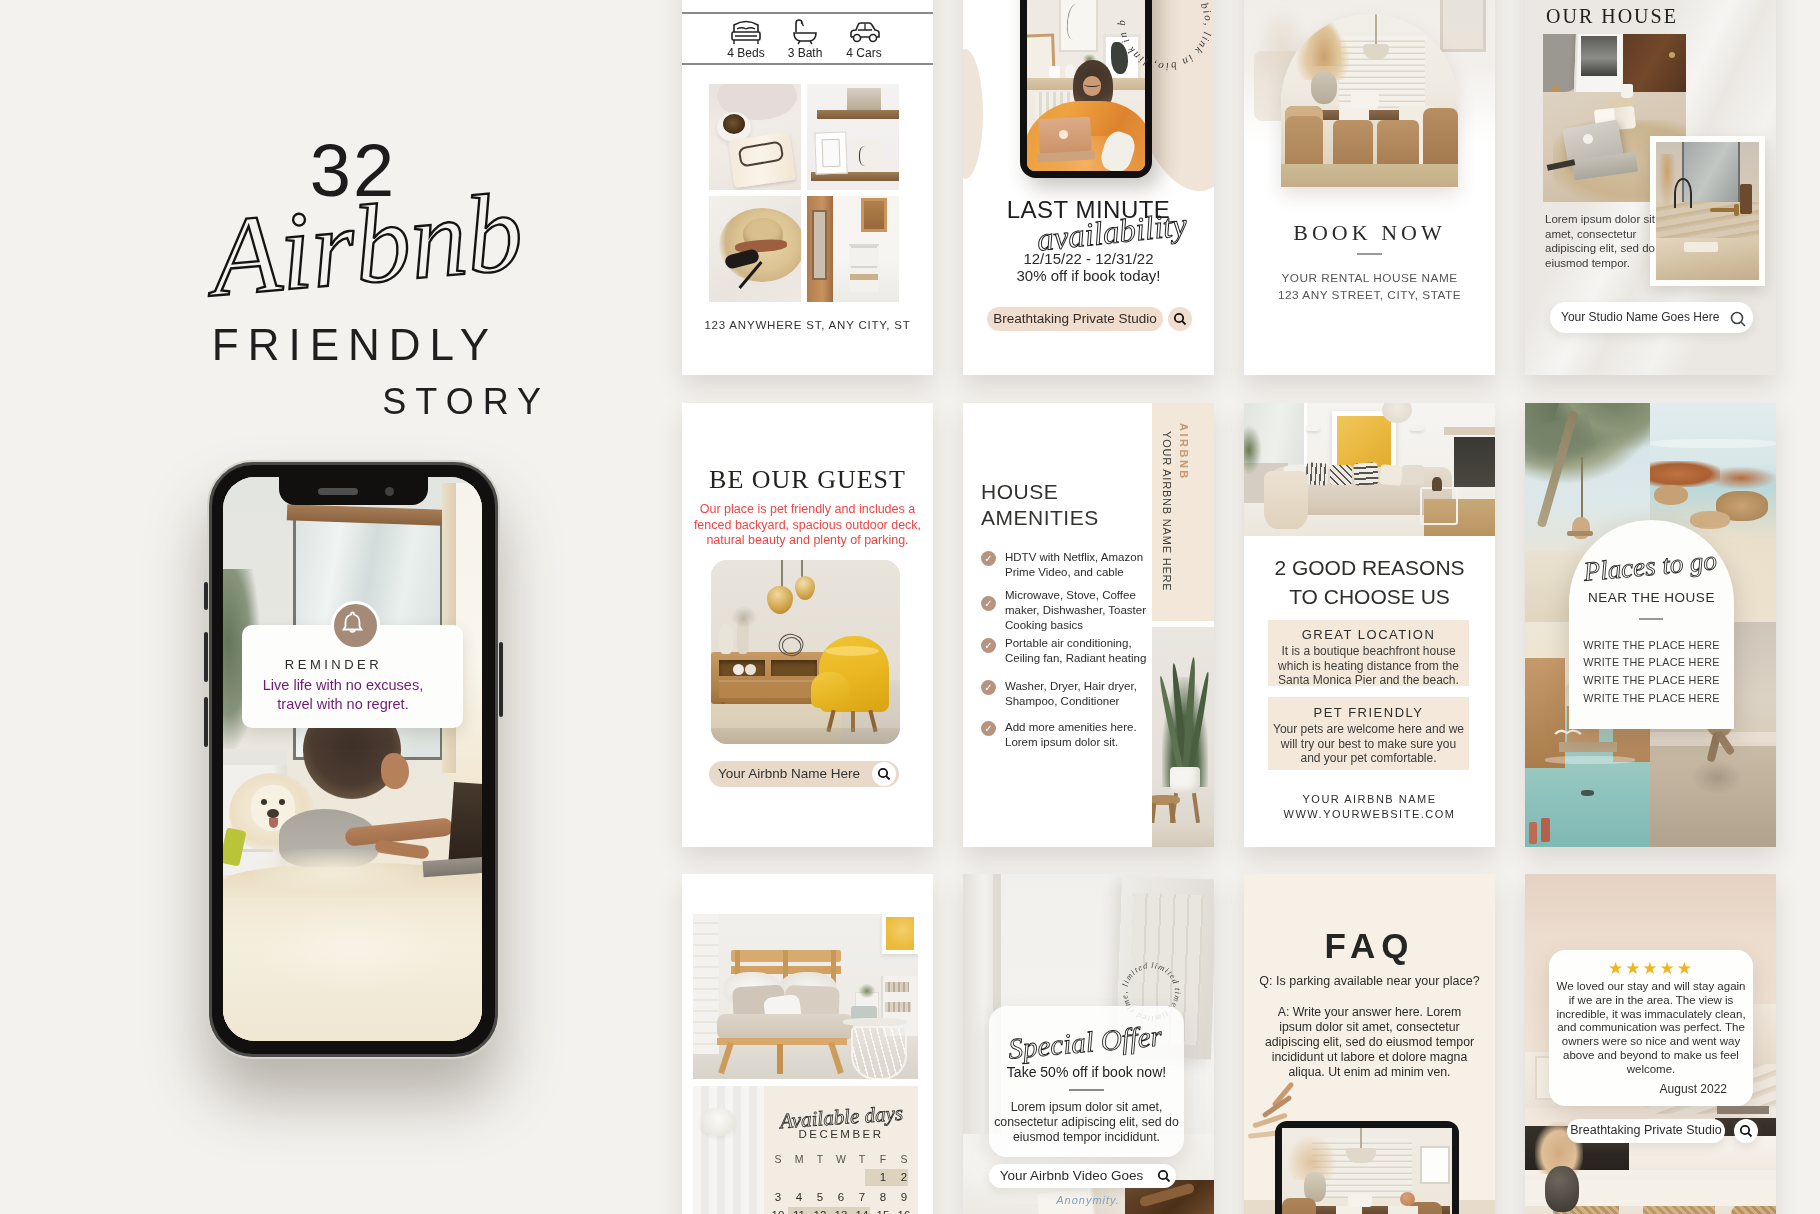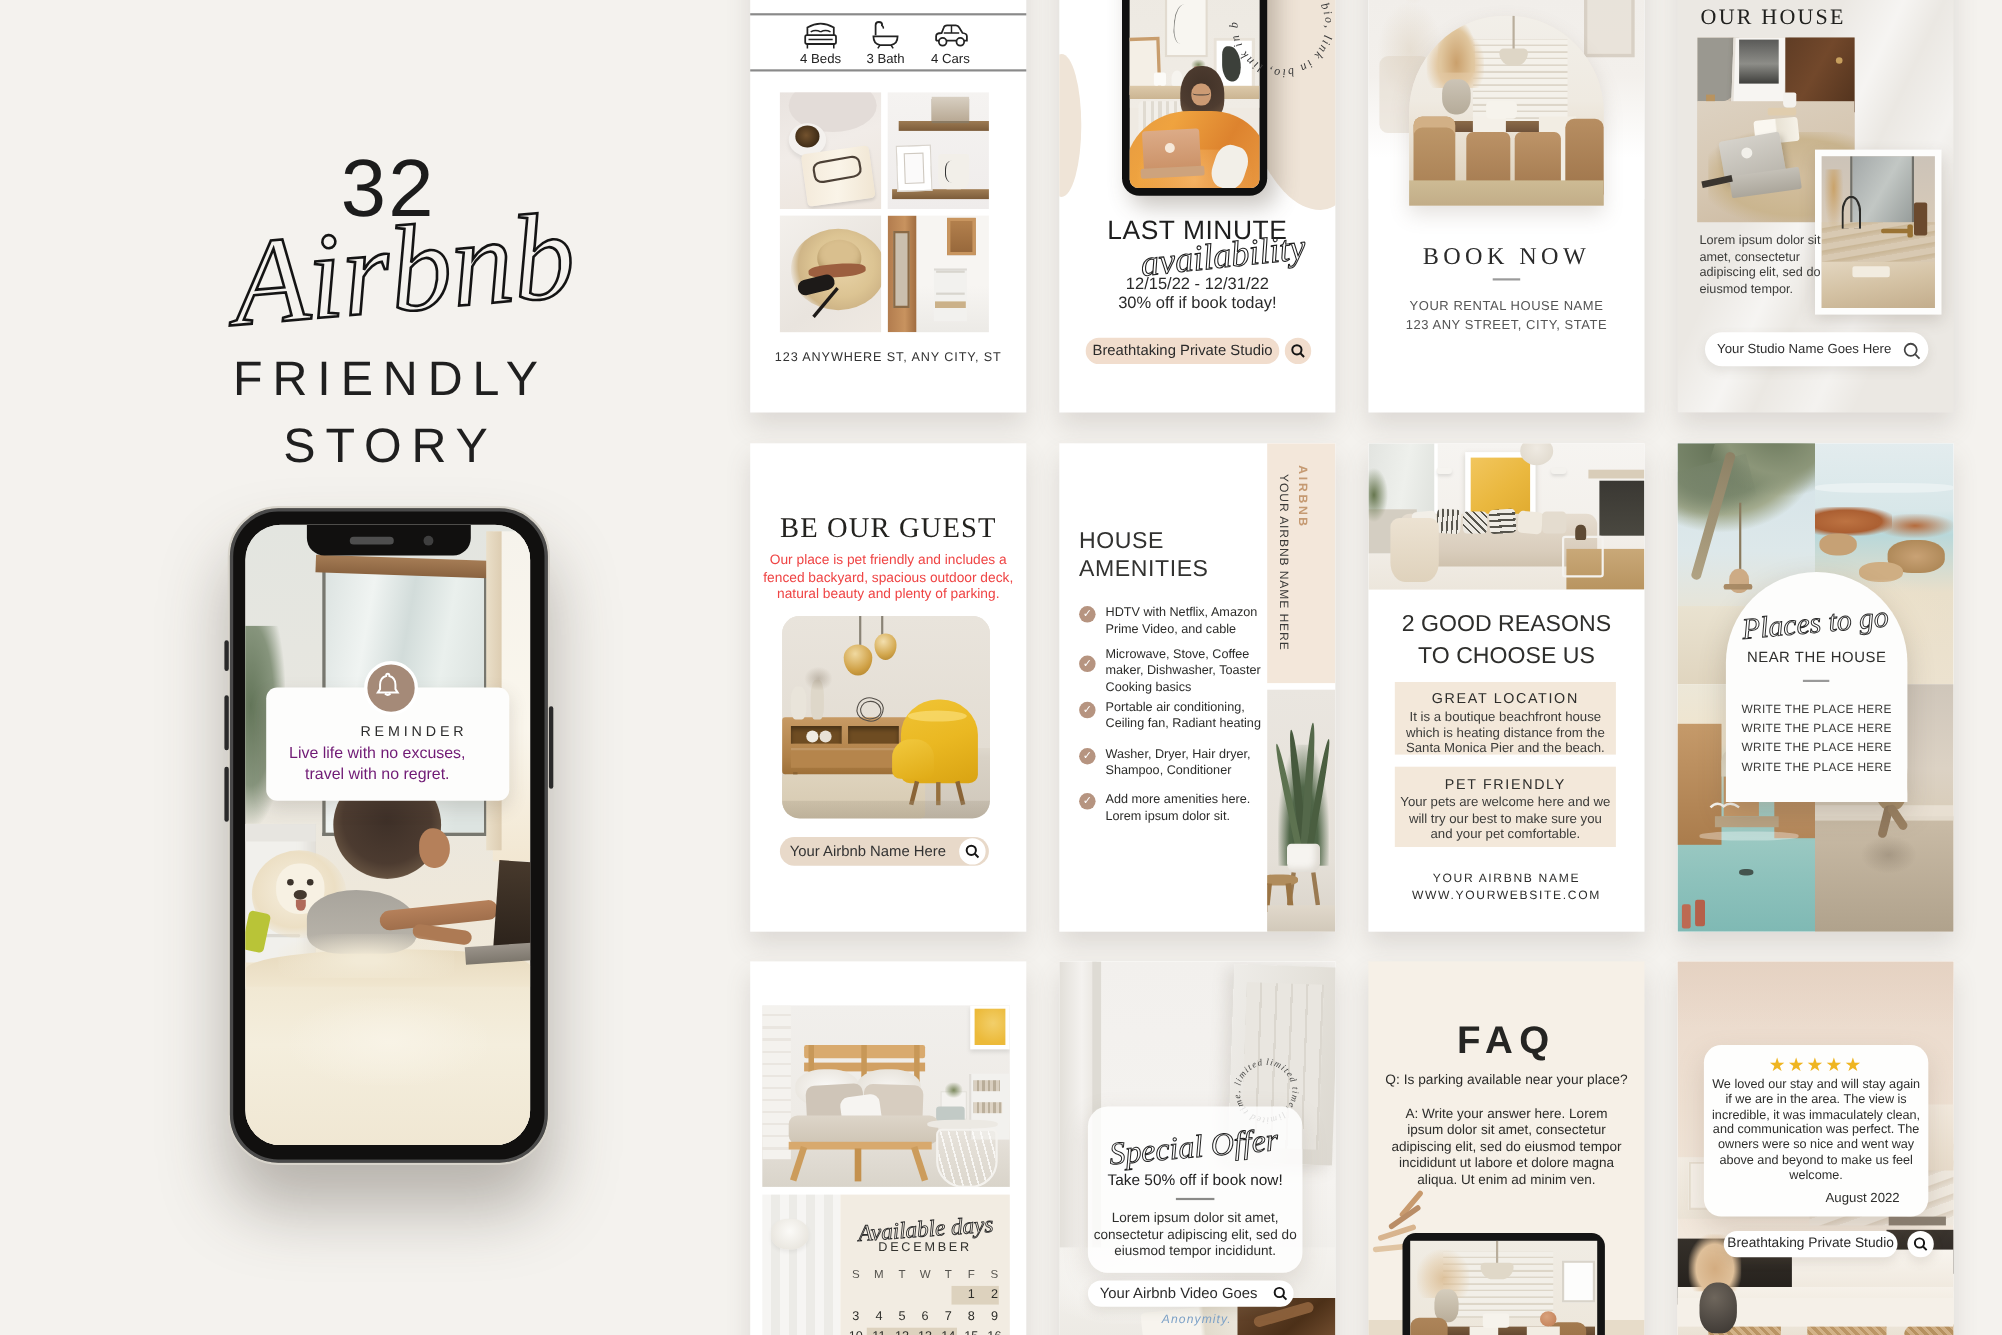--- a/index.html
+++ b/index.html
@@ -14,21 +14,21 @@
 <div class="abs" id="leftpanel">
 
   <div class="abs" style="left:180px;top:128px;width:346px;text-align:center;font-size:74px;font-weight:300;color:#1c1c1c;letter-spacing:2px;">32</div>
 
   <svg class="abs" style="left:190px;top:185px;" width="360" height="130" viewBox="0 0 360 130">
     <text x="180" y="97" text-anchor="middle" font-family="Liberation Serif" font-style="italic" font-size="112" fill="none" stroke="#141414" stroke-width="2.4" transform="rotate(-5 180 97)">Airbnb</text>
   </svg>
 
   <div class="abs" style="left:160px;top:320px;width:390px;text-align:center;font-size:44px;font-weight:300;color:#1f1f1f;letter-spacing:9px;">FRIENDLY</div>
 
-  <div class="abs" style="left:160px;top:381px;width:390px;text-align:center;font-size:44px;font-weight:300;color:#1f1f1f;letter-spacing:9px;">STORY</div>
+  <div class="abs" style="left:160px;top:381px;width:390px;text-align:right;font-size:36px;font-weight:300;color:#1f1f1f;letter-spacing:9px;">STORY</div>
 </div>
 
 <div class="abs" id="phone" style="left:207px;top:460px;width:289px;height:595px;border-radius:46px;background:#11100f;border:2px solid #d8d4cb;box-shadow:0 40px 60px rgba(70,60,50,.35), inset 0 0 0 3px #4a4a4a;">
 
   <div class="abs" style="left:-5px;top:120px;width:4px;height:28px;background:#2a2a2a;border-radius:2px;"></div>
 
   <div class="abs" style="left:-5px;top:170px;width:4px;height:50px;background:#2a2a2a;border-radius:2px;"></div>
 
   <div class="abs" style="left:-5px;top:235px;width:4px;height:50px;background:#2a2a2a;border-radius:2px;"></div>
 
@@ -90,21 +90,21 @@
 
     <div class="abs" style="left:19px;top:148px;width:221px;height:103px;background:#fdfdfc;border-radius:10px;box-shadow:0 6px 16px rgba(80,70,58,.16);"></div>
 
     <div class="abs" style="left:108px;top:124px;width:43px;height:43px;border-radius:50%;background:#a58a78;border:3px solid #fff;">
       <svg width="43" height="43" viewBox="0 0 43 43" style="position:absolute;left:-3px;top:-3px;">
         <path d="M21.5 11.5 q1.5 0 1.5 2 q5.5 1.5 5.5 8 l0 4 l2 3 l-18 0 l2 -3 l0 -4 q0 -6.5 5.5 -8 q0 -2 1.5 -2 z" fill="none" stroke="#fff" stroke-width="1.8"></path>
         <path d="M19 29.5 q2.5 2.5 5 0" fill="none" stroke="#fff" stroke-width="1.8"></path>
       </svg>
     </div>
 
-    <div class="abs" style="left:19px;top:180px;width:183px;text-align:right;font-size:13px;letter-spacing:3.5px;color:#2c2c2c;">REMINDER</div>
+    <div class="abs" style="left:19px;top:180px;width:183px;text-align:center;font-size:13px;letter-spacing:3.5px;color:#2c2c2c;">REMINDER</div>
 
     <div class="abs" style="left:19px;top:199px;width:202px;text-align:center;font-size:14.5px;line-height:18.5px;color:#701a75;">Live life with no excuses,<br>travel with no regret.</div>
 
     <div class="abs" style="left:56px;top:0;width:149px;height:28px;background:#11100f;border-radius:0 0 16px 16px;"></div>
 
     <div class="abs" style="left:95px;top:11px;width:40px;height:7px;background:#4e4e4e;border-radius:4px;"></div>
 
     <div class="abs" style="left:162px;top:10px;width:9px;height:9px;background:#3f3f3f;border-radius:50%;"></div>
   </div>
 </div>

